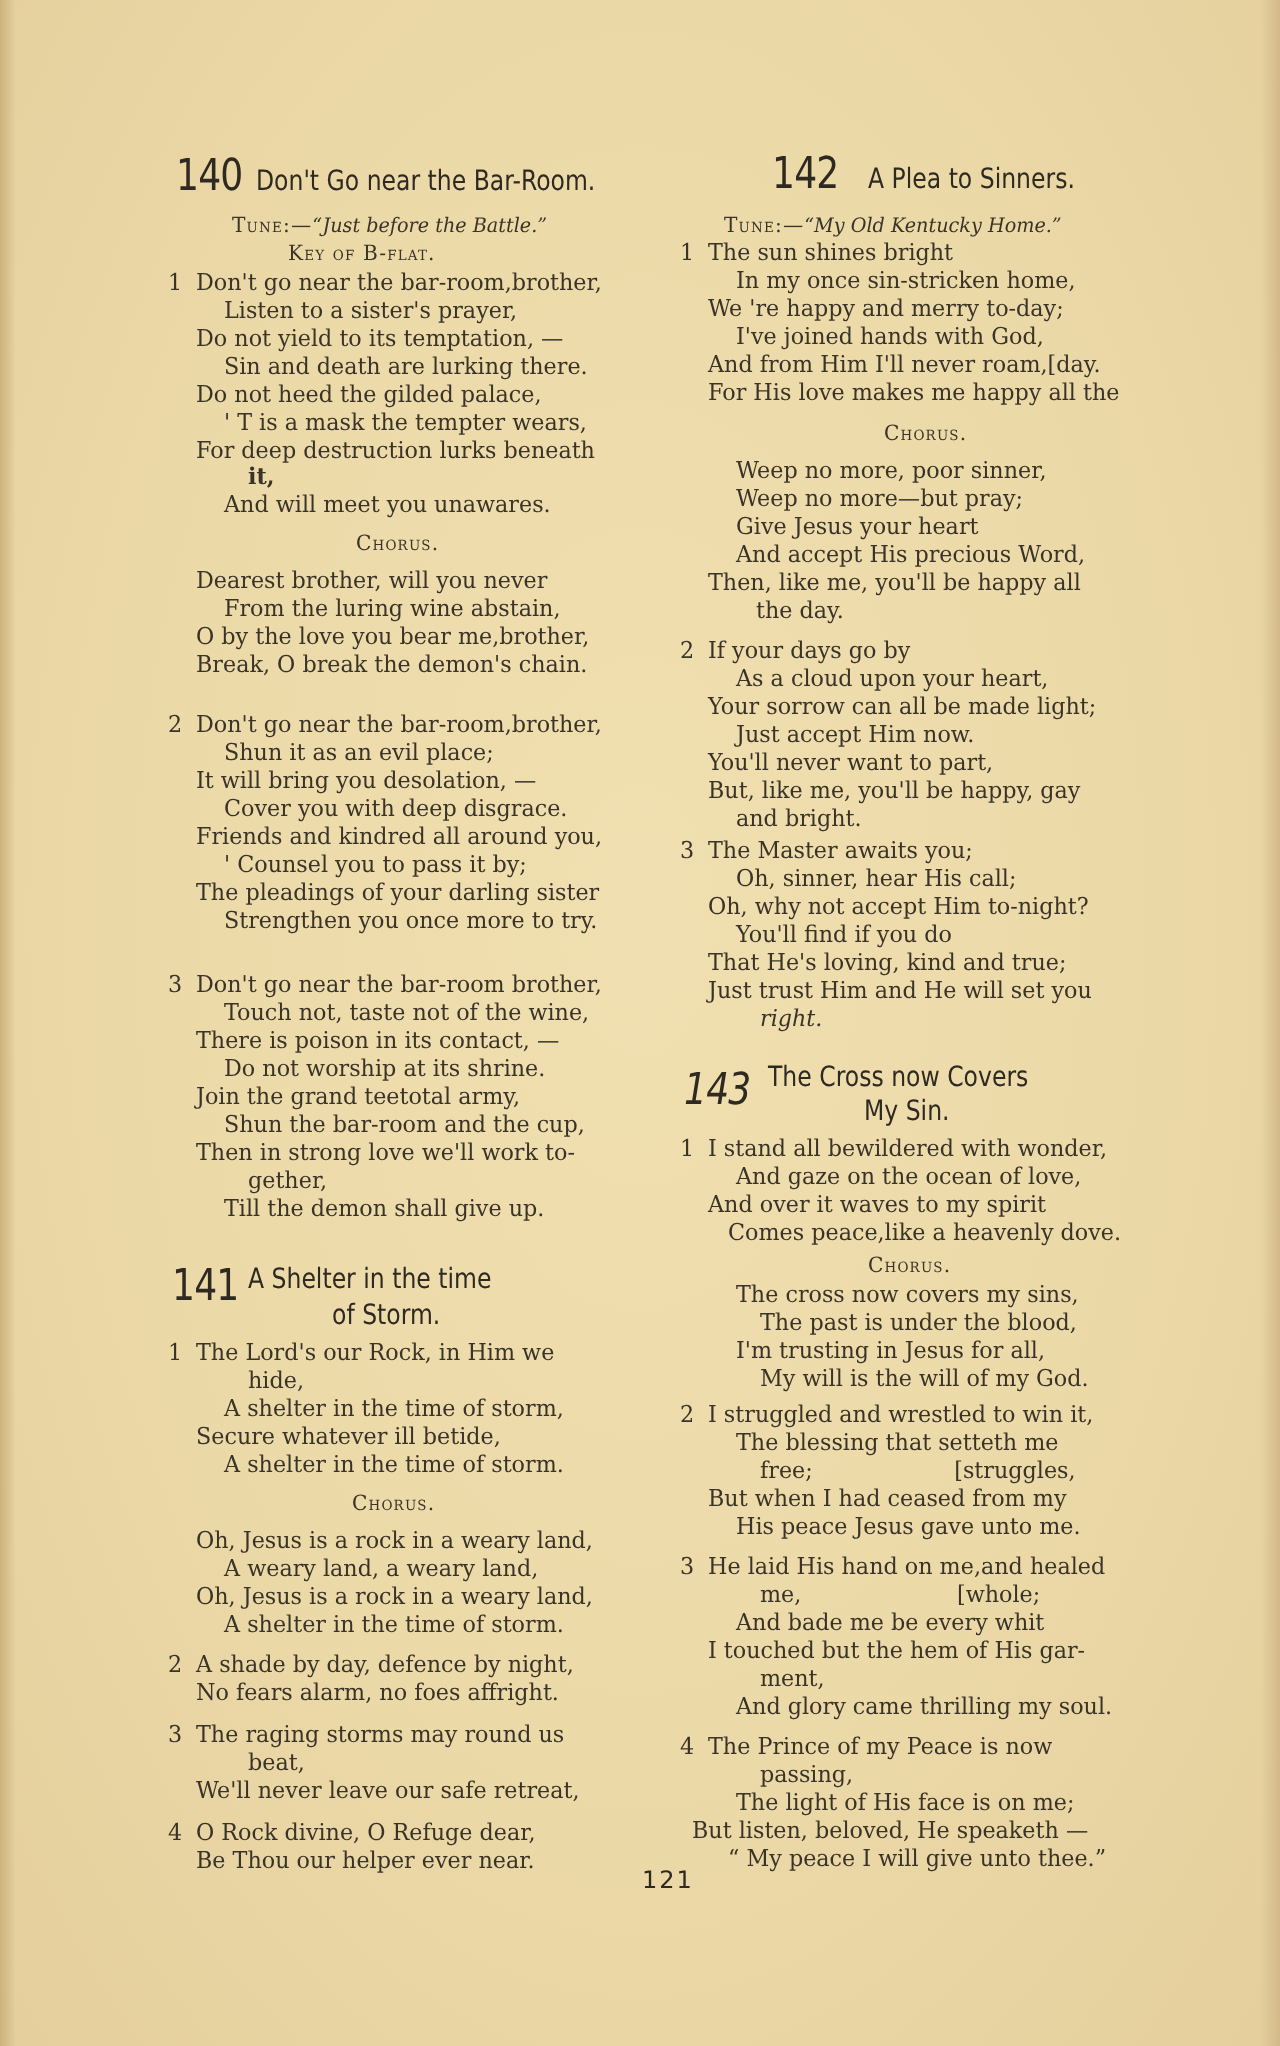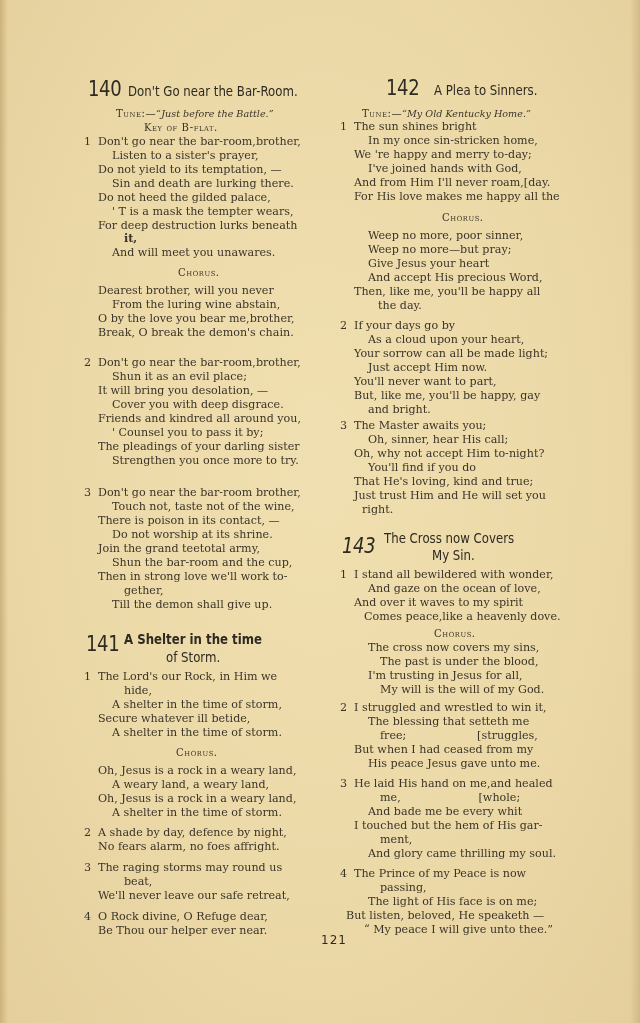--- a/index.html
+++ b/index.html
@@ -107,21 +107,21 @@
       <div class="ln" style="top:555px; left:20px;">Shun the bar-room and the cup,</div>
       <div class="ln" style="top:569px; left:6px;">Then in strong love we'll work to-</div>
       <div class="ln" style="top:583px; left:32px;">gether,</div>
       <div class="ln" style="top:597px; left:20px;">Till the demon shall give up.</div>
     </div>
 
     <div>
       <div class="hymn-head" style="top:631px; left:-6px;">
         <span class="hymn-num">141</span>
       </div>
-      <div class="hymn-head" style="top:629px; left:32px;font-weight:bold;">
+      <div class="hymn-head" style="top:629px; left:32px;">
         <span class="hymn-title">A Shelter in the time</span>
       </div>
       <div class="hymn-head" style="top:647px; left:74px;">
         <span class="hymn-title">of Storm.</span>
       </div>
 
       <div class="ln vnum" style="top:669px; left:-8px;">1</div>
       <div class="ln" style="top:669px; left:6px;">The Lord's our Rock, in Him we</div>
       <div class="ln" style="top:683px; left:32px;">hide,</div>
       <div class="ln" style="top:697px; left:20px;">A shelter in the time of storm,</div>
@@ -185,21 +185,21 @@
       <div class="ln" style="top:388px; left:14px;">But, like me, you'll be happy, gay</div>
       <div class="ln" style="top:402px; left:28px;">and bright.</div>
 
       <div class="ln vnum" style="top:418px; left:0px;">3</div>
       <div class="ln" style="top:418px; left:14px;">The Master awaits you;</div>
       <div class="ln" style="top:432px; left:28px;">Oh, sinner, hear His call;</div>
       <div class="ln" style="top:446px; left:14px;">Oh, why not accept Him to-night?</div>
       <div class="ln" style="top:460px; left:28px;">You'll find if you do</div>
       <div class="ln" style="top:474px; left:14px;">That He's loving, kind and true;</div>
       <div class="ln" style="top:488px; left:14px;">Just trust Him and He will set you</div>
-      <div class="ln" style="top:502px; left:22px;">right.</div>
+      <div class="ln" style="top:502px; left:40px;font-style:italic;">right.</div>
     </div>
 
     <div>
       <div class="hymn-head" style="top:533px; left:2px;font-style:italic;">
         <span class="hymn-num">143</span>
       </div>
       <div class="hymn-head" style="top:528px; left:44px;">
         <span class="hymn-title">The Cross now Covers</span>
       </div>
       <div class="hymn-head" style="top:545px; left:92px;">

